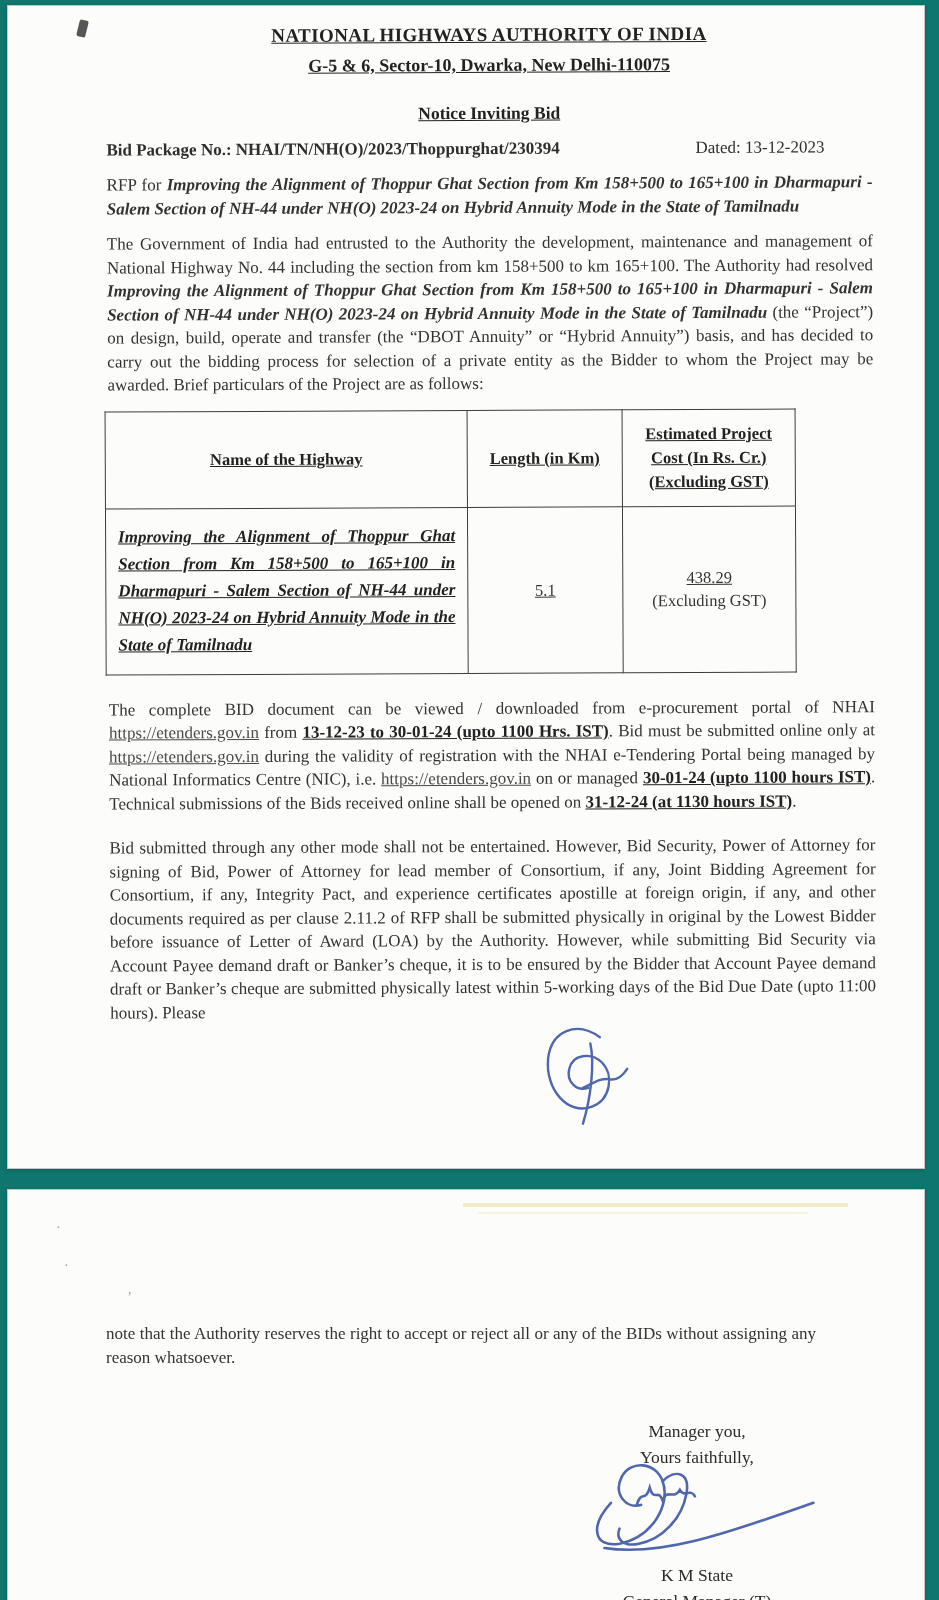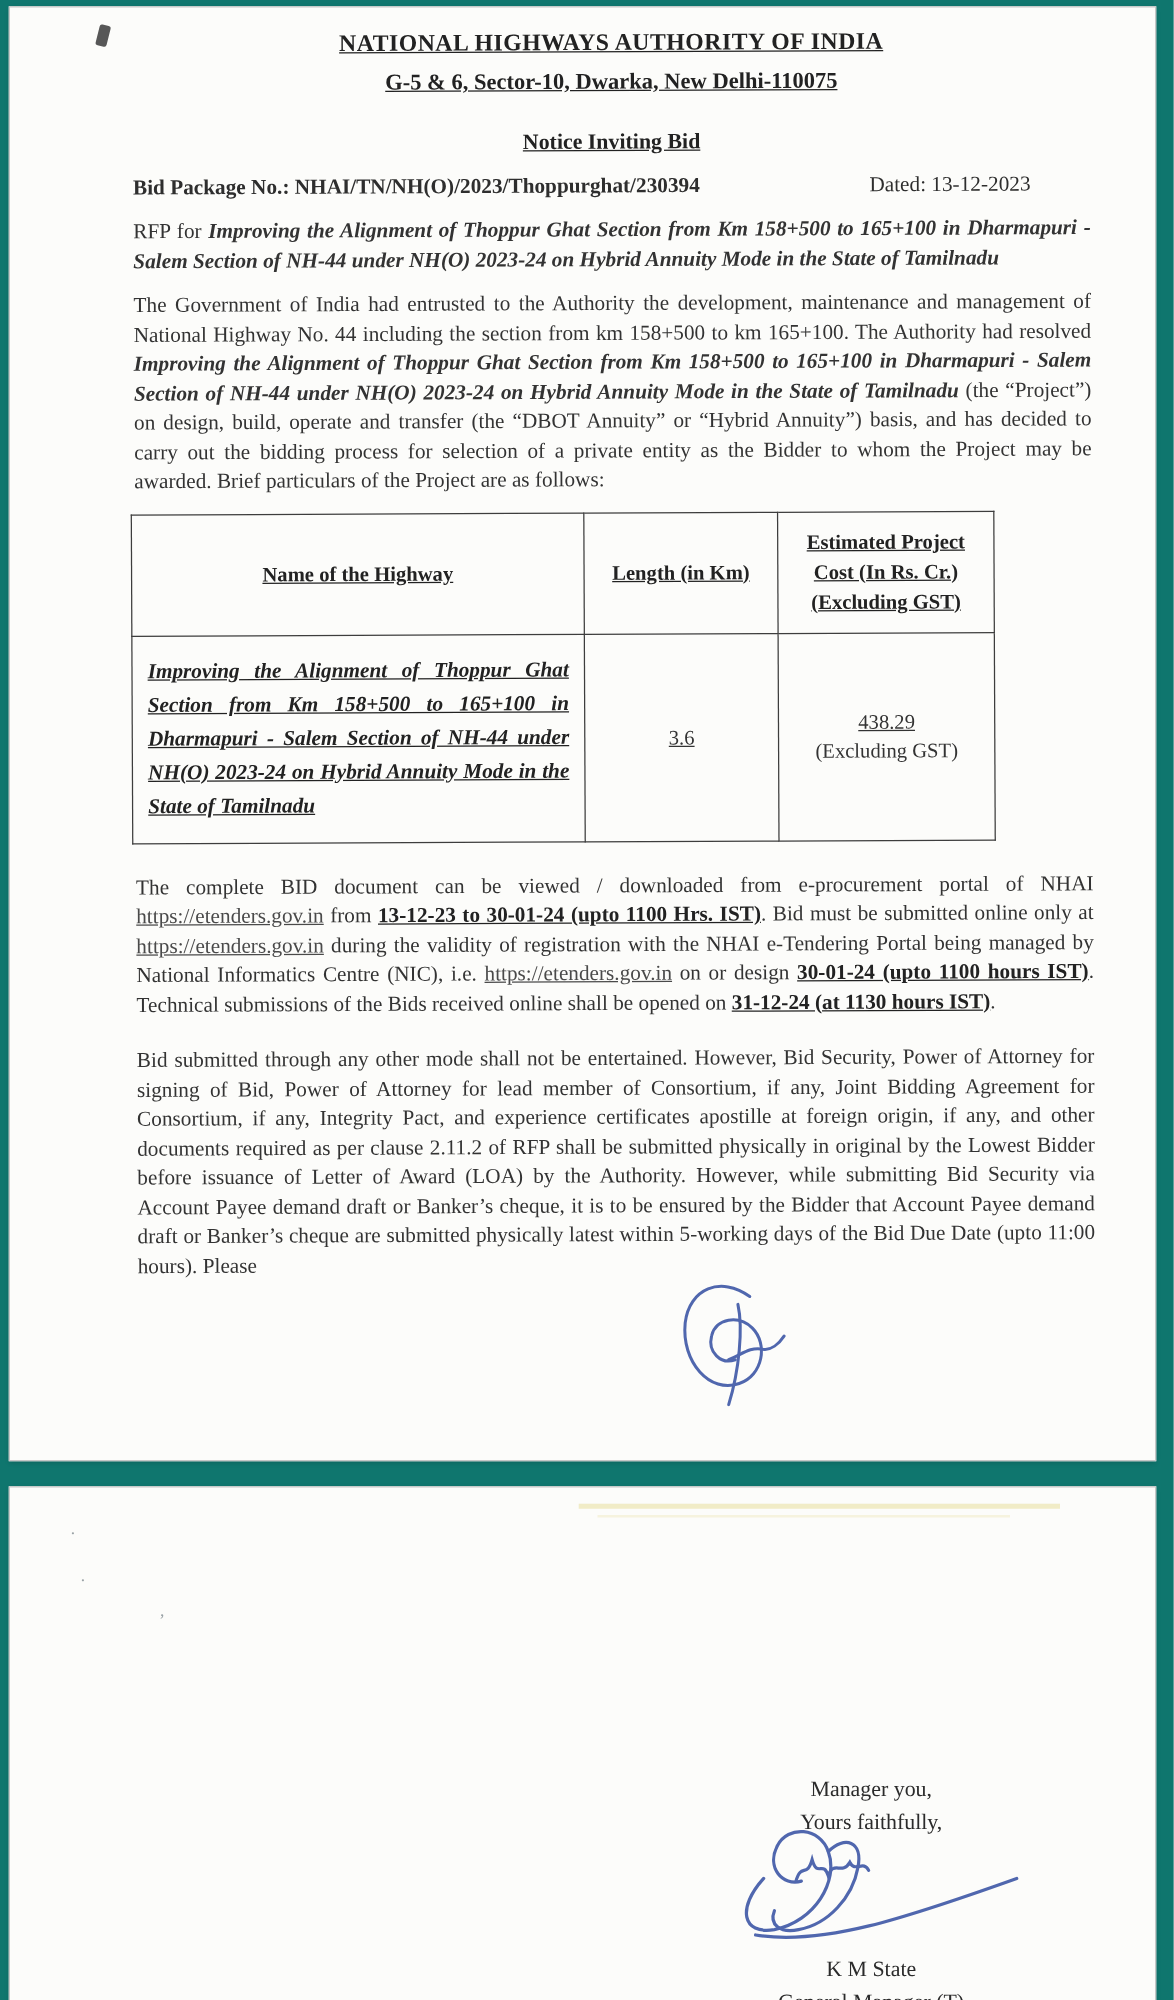--- a/index.html
+++ b/index.html
@@ -117,34 +117,34 @@
 
       <table class="project-table">
         <tbody>
           <tr>
             <td class="th col-name"><span>Name of the Highway</span></td>
             <td class="th col-len"><span>Length (in Km)</span></td>
             <td class="th col-cost"><span>Estimated Project Cost (In Rs. Cr.) (Excluding GST)</span></td>
           </tr>
           <tr>
             <td class="cell-name"><span>Improving the Alignment of Thoppur Ghat Section from Km 158+500 to 165+100 in Dharmapuri - Salem Section of NH-44 under NH(O) 2023-24 on Hybrid Annuity Mode in the State of Tamilnadu</span></td>
-            <td class="cell-center"><span class="u">3.6</span></td>
+            <td class="cell-center"><span class="u">5.1</span></td>
             <td class="cell-center"><span class="u">438.29</span><br><span>(Excluding GST)</span></td>
           </tr>
         </tbody>
       </table>
 
       <p class="body biddoc-para"><span>The complete BID document can be viewed / downloaded from e-procurement portal of NHAI</span>
 <span class="url">https://etenders.gov.in</span>
 <span>from</span>
 <span class="bu">13-12-23 to 30-01-24 (upto 1100 Hrs. IST)</span><span>. Bid must be submitted online only at</span>
 <span class="url">https://etenders.gov.in</span>
 <span>during the validity of registration with the NHAI e-Tendering Portal being managed by National Informatics Centre (NIC), i.e.</span>
 <span class="url">https://etenders.gov.in</span>
-<span>on or design</span>
+<span>on or managed</span>
 <span class="bu">30-01-24 (upto 1100 hours IST)</span><span>. Technical submissions of the Bids received online shall be opened on</span>
 <span class="bu">31-12-24 (at 1130 hours IST)</span><span>.</span></p>
 
       <p class="body othermode-para">Bid submitted through any other mode shall not be entertained. However, Bid Security, Power of Attorney for signing of Bid, Power of Attorney for lead member of Consortium, if any, Joint Bidding Agreement for Consortium, if any, Integrity Pact, and experience certificates apostille at foreign origin, if any, and other documents required as per clause 2.11.2 of RFP shall be submitted physically in original by the Lowest Bidder before issuance of Letter of Award (LOA) by the Authority. However, while submitting Bid Security via Account Payee demand draft or Banker’s cheque, it is to be ensured by the Bidder that Account Payee demand draft or Banker’s cheque are submitted physically latest within 5-working days of the Bid Due Date (upto 11:00 hours). Please</p>
     </div>
 
     <svg class="sig1" width="96" height="116" viewBox="0 0 90 110">
       <g fill="none" stroke="#3e57a6" stroke-width="2.3" stroke-linecap="round" opacity="0.9">
         <path d="M60 22 C38 6 14 16 11 42 C8 72 30 96 52 88 C70 82 74 58 62 46 C52 36 34 38 31 52 C28 64 38 74 49 70"></path>
         <path d="M51 28 C55 46 52 78 44 104"></path>
@@ -153,20 +153,21 @@
     </svg>
   </div>
 
   <div class="page page-2">
     <div class="hl-line"></div>
     <div class="hl-line2"></div>
     <span class="mark" style="left:48px; top:30px;">·</span>
     <span class="mark" style="left:56px; top:68px;">·</span>
     <span class="mark" style="left:120px; top:92px;">,</span>
 
+    <p class="body note-para">note that the Authority reserves the right to accept or reject all or any of the BIDs without assigning any reason whatsoever.</p>
 
     <div class="closing">
       <div>Manager you,</div>
       <div>Yours faithfully,</div>
       <div class="sig-wrap">
         <svg class="sig2" width="252" height="140" viewBox="0 0 230 130">
           <g fill="none" stroke="#3e57a6" stroke-width="2.4" stroke-linecap="round" opacity="0.9">
             <path d="M36 62 C16 84 20 104 44 100 C74 94 92 64 84 42 C78 24 54 22 46 38 C38 54 50 68 64 64"></path>
             <path d="M60 64 C64 50 68 62 72 48 C76 62 80 48 84 60 C88 48 94 60 100 50 C104 58 110 48 114 56"></path>
             <path d="M84 42 C96 30 110 34 106 54 C102 76 84 96 62 100 C48 103 40 96 44 86"></path>

